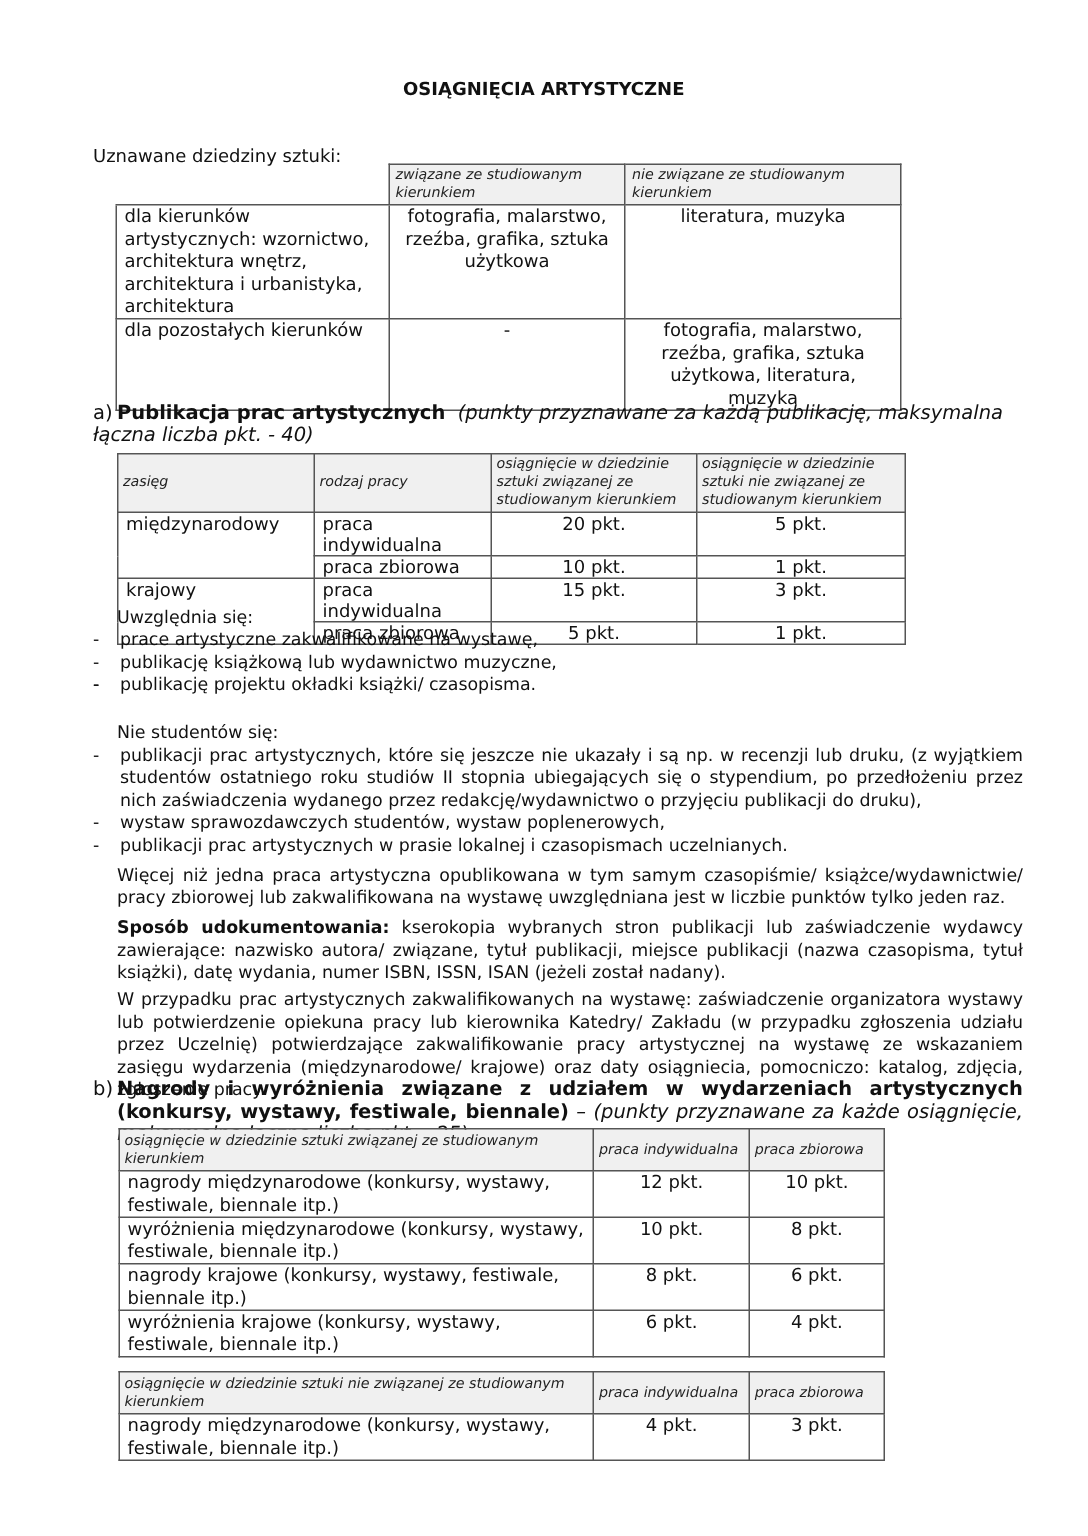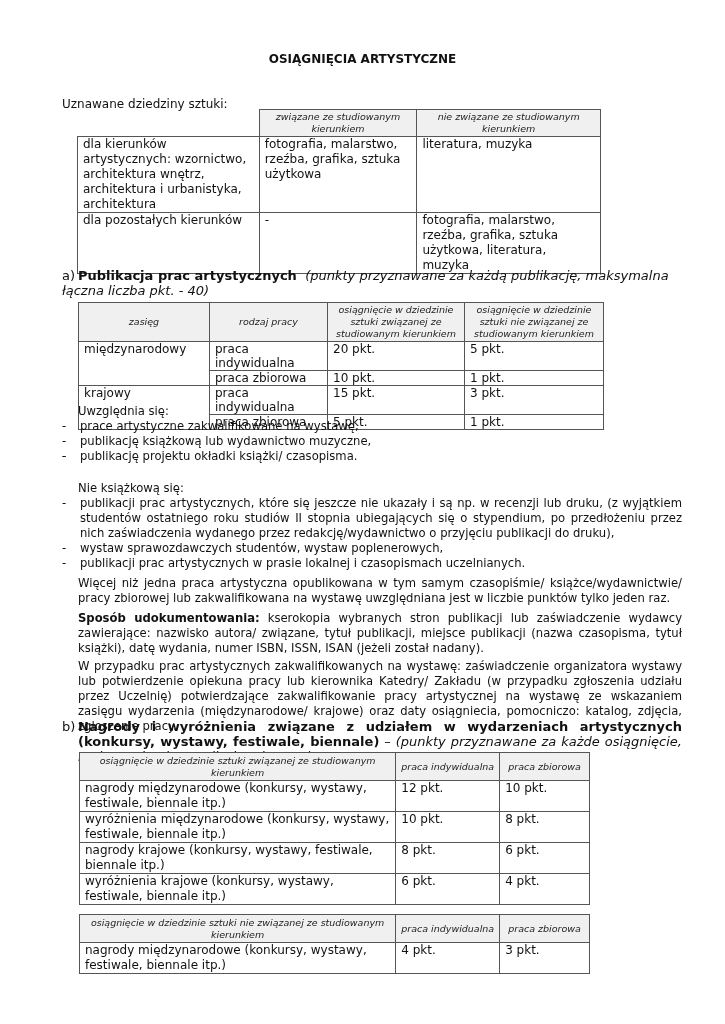--- a/index.html
+++ b/index.html
@@ -12,24 +12,24 @@
     .title {
       position: absolute; top: 52px; left: 0; width: 725px; text-align: center;
       font-weight: bold; font-size: 12px; letter-spacing: 0;
     }
     .abs { position: absolute; }
     .lead { left: 62px; top: 97px; font-size: 12px; text-align: right; }
     table { border-collapse: collapse; position: absolute; font-size: 12px; line-height: 15px; }
     td, th { border: 1px solid #555; vertical-align: top; padding: 0 5px; }
     th {
       background: #f0f0f0; font-weight: normal; font-style: italic;
-      font-size: 9.5px; line-height: 12px; text-align: center; vertical-align: middle;
+      font-size: 9.5px; line-height: 12px; text-align: left; vertical-align: middle;
       color: #222;
     }
-    .center { text-align: left; }
+    .center { text-align: center; }
     th.blank { background: transparent; border: none; border-bottom: 1px solid #555; }
 
     #t1 { left: 77px; top: 109px; width: 524px; }
     #t1 th { padding: 1px 4px; }
     #t1 td { padding: 0 5px; }
 
     #t2 { left: 78px; top: 302px; width: 526px; }
     #t2 th { height: 34px; padding: 1px 3px; }
     #t2 td { line-height: 14px; padding: 0 5px; }
 
@@ -131,21 +131,21 @@
     <div>Uwzględnia się:</div>
     <ul class="dash" style="margin-left:-16px">
       <li><span class="dash-mark">-</span><span>prace artystyczne zakwalifikowane na wystawę,</span></li>
       <li><span class="dash-mark">-</span><span>publikację książkową lub wydawnictwo muzyczne,</span></li>
       <li><span class="dash-mark">-</span></li>
       <li><span class="dash-mark">-</span><span>publikację projektu okładki książki/ czasopisma.</span></li>
     </ul>
   </div>
 
   <div class="abs block" style="top:481px">
-    <div>Nie książkową się:</div>
+    <div>Nie studentów się:</div>
     <ul class="dash" style="margin-left:-16px">
       <li><span class="dash-mark">-</span><span>publikacji prac artystycznych, które się jeszcze nie ukazały i są np. w recenzji lub druku, (z wyjątkiem studentów ostatniego roku studiów II stopnia ubiegających się o stypendium, po przedłożeniu przez nich zaświadczenia wydanego przez redakcję/wydawnictwo o przyjęciu publikacji do druku),</span></li>
       <li><span class="dash-mark">-</span><span>wystaw sprawozdawczych studentów, wystaw poplenerowych,</span></li>
       <li><span class="dash-mark">-</span><span>publikacji prac artystycznych w prasie lokalnej i czasopismach uczelnianych.</span></li>
     </ul>
   </div>
 
   <div class="abs block just" style="top:576px">Więcej niż jedna praca artystyczna opublikowana w tym samym czasopiśmie/ książce/wydawnictwie/ pracy zbiorowej lub zakwalifikowana na wystawę uwzględniana jest w liczbie punktów tylko jeden raz.</div>
 
   <div class="abs block just" style="top:611px">

